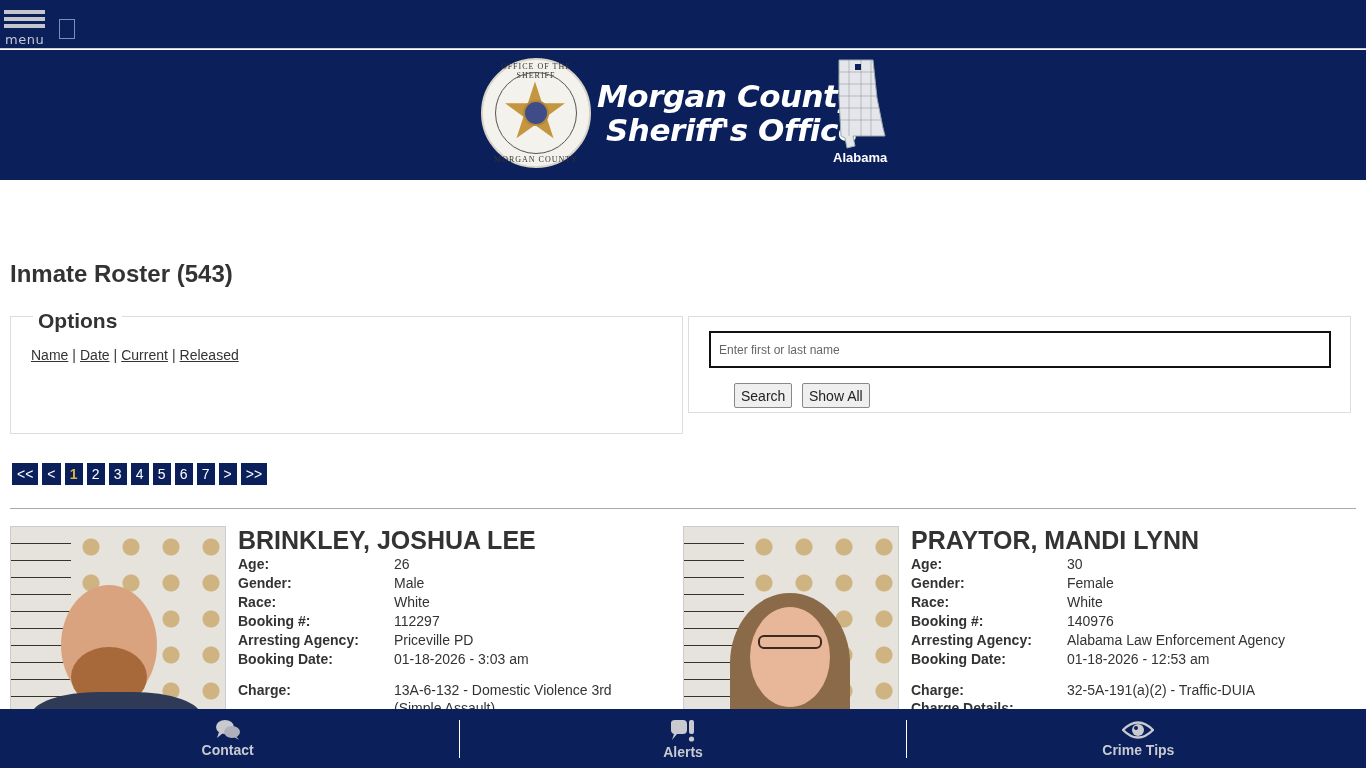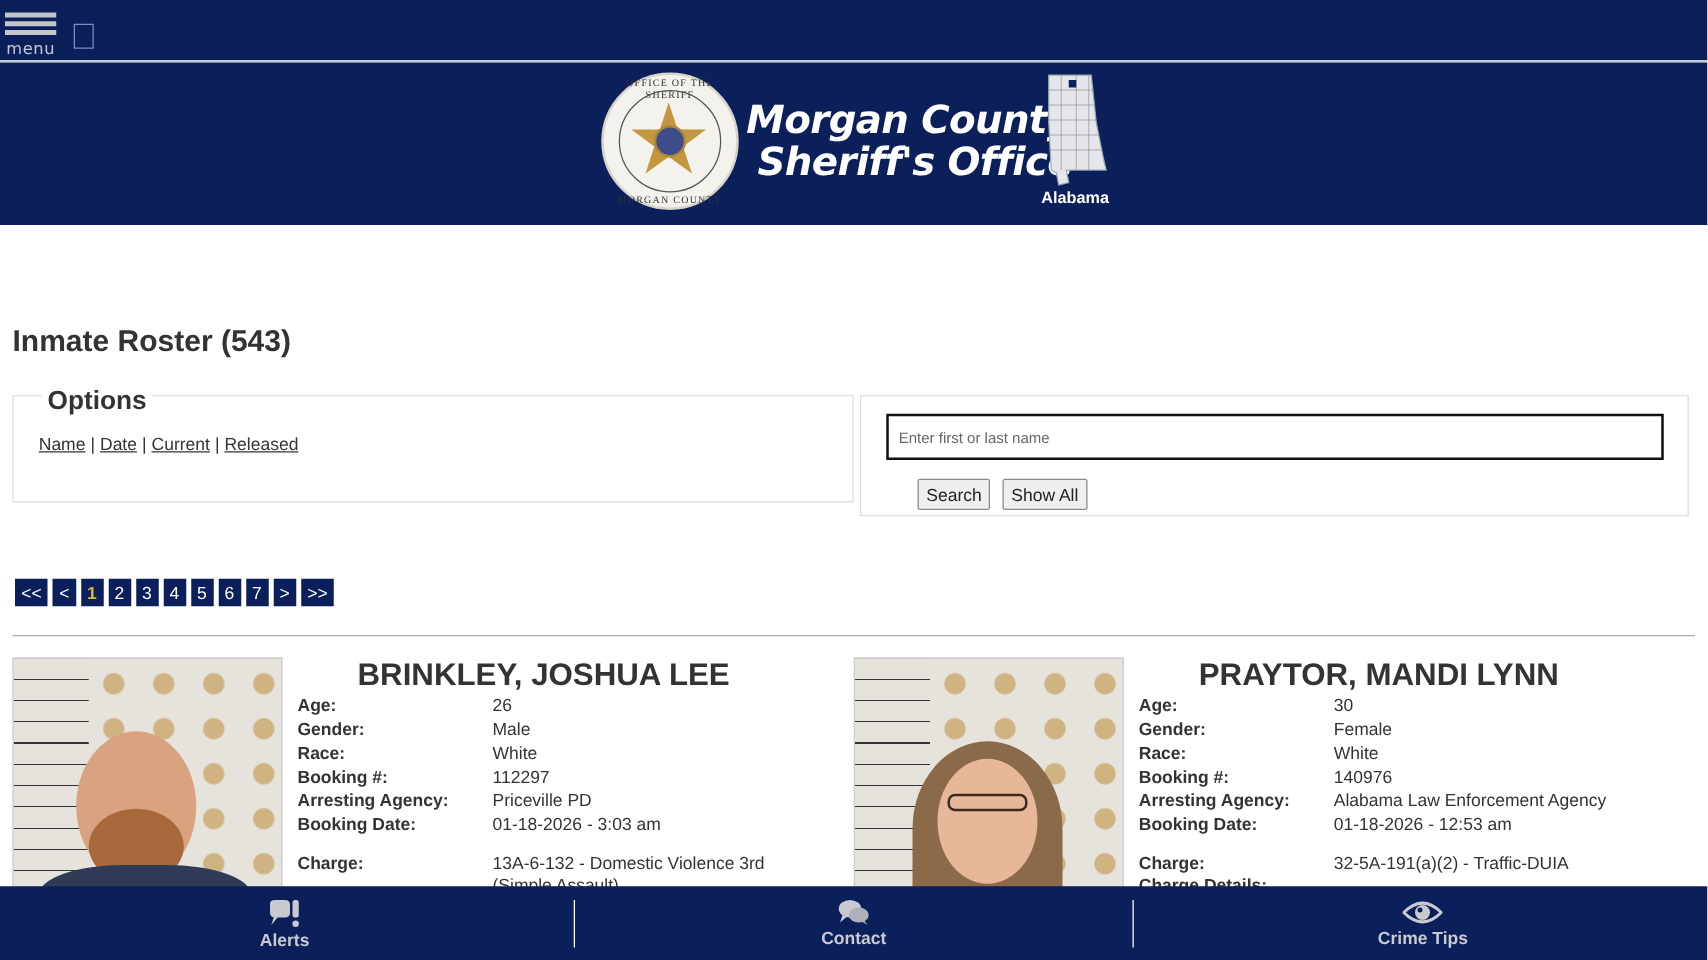--- a/index.html
+++ b/index.html
@@ -20,21 +20,21 @@
   .seal-text-top { position: absolute; left: 0; top: 2px; width: 106px; text-align: center; font-family: "Liberation Serif", serif; font-size: 8px; color: #333; letter-spacing: 1px; }
   .seal-text-bot { position: absolute; left: 0; bottom: 2px; width: 106px; text-align: center; font-family: "Liberation Serif", serif; font-size: 8px; color: #333; letter-spacing: 1px; }
   .title-line { position: absolute; color: #ffffff; font-style: italic; font-weight: bold; font-size: 31px; font-family: "DejaVu Sans", sans-serif; letter-spacing: -0.5px; }
   .title-1 { left: 597px; top: 28px; }
   .title-2 { left: 606px; top: 62px; }
   .state-map { position: absolute; left: 833px; top: 8px; width: 56px; height: 92px; }
   .state-label { position: absolute; left: 833px; top: 100px; color: #ffffff; font-weight: bold; font-size: 13px; }
 
   .page-title { position: absolute; left: 10px; top: 260px; font-size: 24px; font-weight: bold; color: #333; }
 
-  .options-box { position: absolute; left: 10px; top: 316px; width: 673px; height: 86px; border: 1px solid #ddd; }
+  .options-box { position: absolute; left: 10px; top: 316px; width: 673px; height: 118px; border: 1px solid #ddd; }
   .options-legend { position: absolute; left: 22px; top: -8px; background: #fff; padding: 0 5px; font-size: 21px; font-weight: bold; color: #333; }
   .options-row { position: absolute; left: 20px; font-size: 14px; color: #333; }
   .options-row a { color: #333; text-decoration: underline; cursor: pointer; }
   .options-row .sep { margin: 0 4px; }
   .row1 { top: 30px; }
   .row2 { top: 57px; }
 
   .search-box { position: absolute; left: 688px; top: 316px; width: 663px; height: 97px; border: 1px solid #ddd; }
   .search-legend { position: absolute; left: 16px; top: -8px; background: #fff; padding: 0 4px; font-size: 13px; font-weight: bold; color: #333; margin-top: 29px; }
   .search-input { position: absolute; left: 20px; top: 14px; width: 622px; height: 37px; border: 2px solid #111; padding: 0 8px; font-size: 12px; color: #333; font-family: "Liberation Sans", sans-serif; }
@@ -53,21 +53,21 @@
   .card-left { left: 10px; }
   .card-right { left: 683px; }
   .mugshot { position: absolute; left: 0; top: 0; width: 216px; height: 190px; background: #e6e2dc; overflow: hidden; border: 1px solid #ccc; }
   .mugshot .wall-stars { position: absolute; left: 60px; top: 0; right: 0; bottom: 0;
     background-image: radial-gradient(circle at 20px 20px, #c9a86c 8px, transparent 9px);
     background-size: 40px 36px; opacity: 0.8; }
   .mugshot .ruler { position: absolute; left: 0; top: 0; width: 60px; height: 100%;
     background-image: repeating-linear-gradient(to bottom, transparent 0, transparent 16px, #333 16px, #333 17px); }
   .mugshot .head { position: absolute; border-radius: 50%; }
 
-  .name { position: absolute; left: 228px; top: 0; font-size: 25px; font-weight: bold; color: #333; margin-left: 48px; }
+  .name { position: absolute; left: 228px; top: 0; font-size: 25px; font-weight: bold; color: #333; }
   .detail { position: absolute; left: 228px; font-size: 14px; color: #333; }
   .detail .lbl { position: absolute; left: 0; font-weight: bold; white-space: nowrap; }
   .detail .val { position: absolute; left: 156px; white-space: nowrap; }
 
   .footer { position: absolute; left: 0; top: 709px; width: 1366px; height: 59px; background: #0b1f5b; display: flex; }
   .foot-item { flex: 1; position: relative; text-align: center; color: #c8cad0; cursor: pointer; }
   .foot-item .ico { position: absolute; left: 50%; transform: translateX(-50%); top: 10px; }
   .foot-item .lbl { position: absolute; left: 0; right: 0; top: 33px; font-weight: bold; font-size: 14px; }
   .foot-div { position: absolute; top: 11px; width: 1px; height: 38px; background: #ffffff; }
 </style>
@@ -213,37 +213,37 @@
       <span class="lbl">Charge:</span>
       <span class="val">32-5A-191(a)(2) - Traffic-DUIA</span>
     </div>
   <div class="detail" style="top:174px;">
       <span class="lbl">Charge Details:</span>
     </div>
 </div>
 
 <div class="footer">
   <div class="foot-item">
-    <svg class="ico" width="28" height="24" viewBox="0 0 28 24">
-      <path d="M2 4 Q2 1 6 1 L14 1 Q18 1 18 5 L18 11 Q18 15 14 15 L8 15 L3 21 L5 15 Q2 14 2 11 Z" fill="#c8cad0"></path>
-      <rect x="20" y="1" width="5" height="14" rx="2" fill="#c8cad0"></rect>
-      <circle cx="22.5" cy="20" r="2.6" fill="#c8cad0"></circle>
-    </svg>
-    <span class="lbl" style="top:35px;">Alerts</span>
-  </div>
-  <div class="foot-item">
     <svg class="ico" width="26" height="22" viewBox="0 0 26 22">
       <ellipse cx="10" cy="8" rx="9" ry="7" fill="#c8cad0"></ellipse>
       <path d="M4 13 L2 19 L8 14 Z" fill="#c8cad0"></path>
       <ellipse cx="17" cy="13" rx="8" ry="6" fill="#aeb1b9"></ellipse>
       <path d="M21 17 L24 21 L19 18 Z" fill="#aeb1b9"></path>
     </svg>
     <span class="lbl">Contact</span>
   </div>
   <div class="foot-item">
+    <svg class="ico" width="28" height="24" viewBox="0 0 28 24">
+      <path d="M2 4 Q2 1 6 1 L14 1 Q18 1 18 5 L18 11 Q18 15 14 15 L8 15 L3 21 L5 15 Q2 14 2 11 Z" fill="#c8cad0"></path>
+      <rect x="20" y="1" width="5" height="14" rx="2" fill="#c8cad0"></rect>
+      <circle cx="22.5" cy="20" r="2.6" fill="#c8cad0"></circle>
+    </svg>
+    <span class="lbl" style="top:35px;">Alerts</span>
+  </div>
+  <div class="foot-item">
     <svg class="ico" width="32" height="22" viewBox="0 0 32 22">
       <path d="M1 11 Q16 -4 31 11 Q16 26 1 11 Z" fill="none" stroke="#c8cad0" stroke-width="2.4"></path>
       <circle cx="16" cy="11" r="6" fill="#c8cad0"></circle>
       <circle cx="14" cy="9" r="2" fill="#0b1f5b"></circle>
     </svg>
     <span class="lbl">Crime Tips</span>
   </div>
   <div class="foot-div" style="left:459px;"></div>
   <div class="foot-div" style="left:906px;"></div>
 </div>

